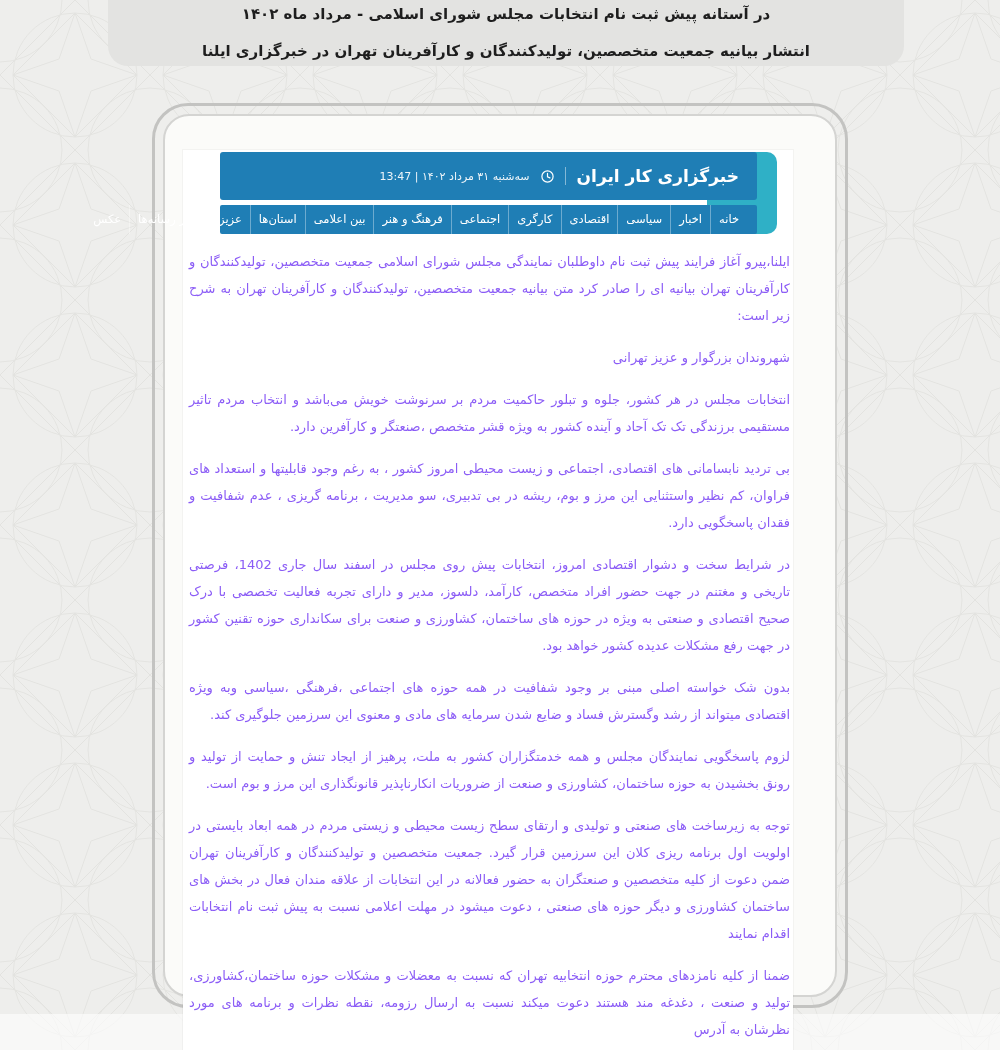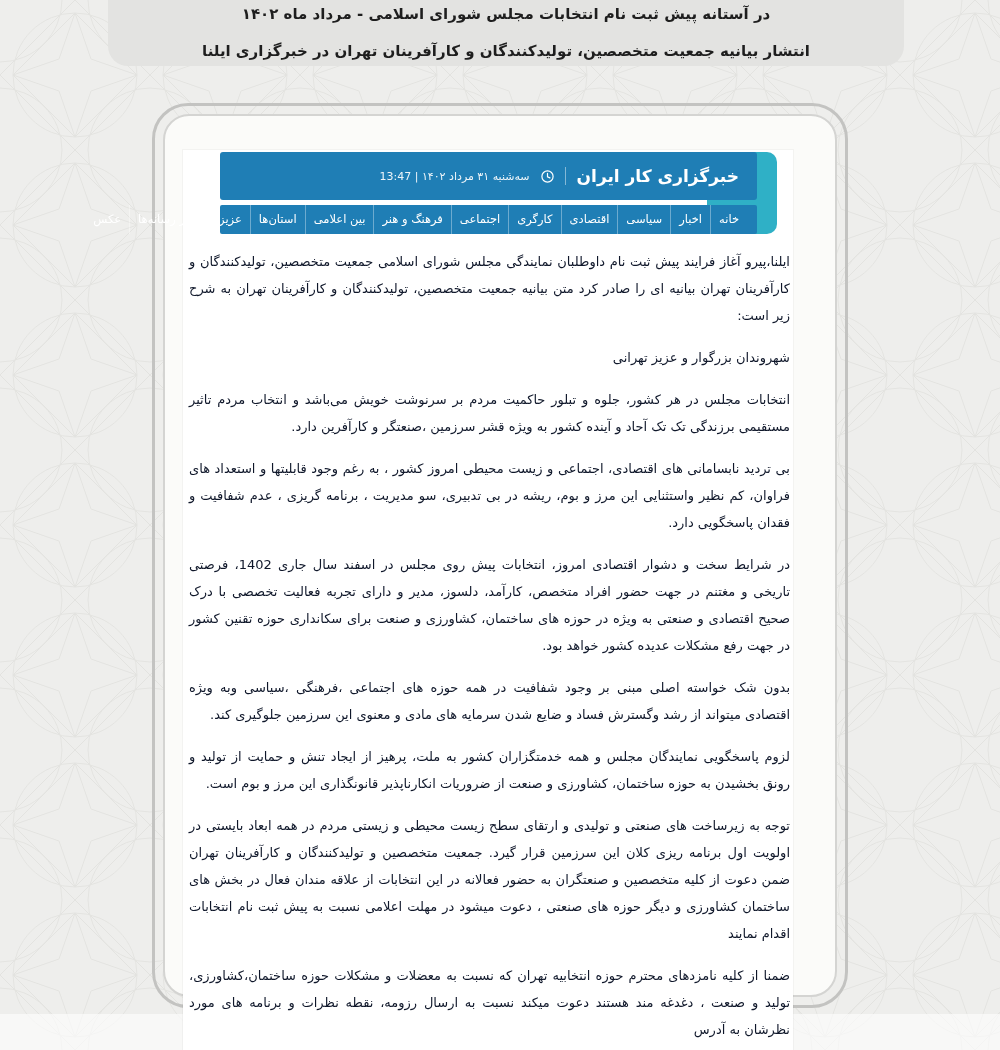--- a/index.html
+++ b/index.html
@@ -85,21 +85,21 @@
   .nav-item {
     color: #ffffff; font-size: 11.5px; white-space: nowrap;
     padding: 0 8px; line-height: 29px; cursor: pointer;
     border-left: 1px solid rgba(255,255,255,.35);
   }
   .nav-item:last-child { border-left: none; }
   
   .article {
     direction: rtl;
     margin: 98px 3px 0 6px;
-    color: #0f172a;
+    color: #8b5cf6;
   }
   .article p {
     font-size: 13px; line-height: 27px;
     text-align: justify;
     margin-bottom: 15px;
   }
   
   .footer-bar {
     position: absolute; left: 0; top: 1014px; width: 1000px; height: 36px;
     background: rgba(255,255,255,.6);
@@ -165,21 +165,21 @@
     <span class="nav-item">بین اعلامی</span>
     <span class="nav-item">استان‌ها</span>
     <span class="nav-item">عزیز</span>
     <span class="nav-item">سایر رسانه‌ها</span>
     <span class="nav-item">عکس</span>
   </div>
 
   <div class="article">
     <p>ایلنا،پیرو آغاز فرایند پیش ثبت نام داوطلبان نمایندگی مجلس شورای اسلامی جمعیت متخصصین، تولیدکنندگان و کارآفرینان تهران بیانیه ای را صادر کرد متن بیانیه جمعیت متخصصین، تولیدکنندگان و کارآفرینان تهران به شرح زیر است:</p>
     <p>شهروندان بزرگوار و عزیز تهرانی</p>
-    <p>انتخابات مجلس در هر کشور، جلوه و تبلور حاکمیت مردم بر سرنوشت خویش می‌باشد و انتخاب مردم تاثیر مستقیمی برزندگی تک تک آحاد و آینده کشور به ویژه قشر سرزمین ،صنعتگر و کارآفرین دارد.</p>
+    <p>انتخابات مجلس در هر کشور، جلوه و تبلور حاکمیت مردم بر سرنوشت خویش می‌باشد و انتخاب مردم تاثیر مستقیمی برزندگی تک تک آحاد و آینده کشور به ویژه قشر متخصص ،صنعتگر و کارآفرین دارد.</p>
     <p>بی تردید نابسامانی های اقتصادی، اجتماعی و زیست محیطی امروز کشور ، به رغم وجود قابلیتها و استعداد های فراوان، کم نظیر واستثنایی این مرز و بوم، ریشه در بی تدبیری، سو مدیریت ، برنامه گریزی ، عدم شفافیت و فقدان پاسخگویی دارد.</p>
     <p>در شرایط سخت و دشوار اقتصادی امروز، انتخابات پیش روی مجلس در اسفند سال جاری 1402، فرصتی تاریخی و مغتنم در جهت حضور افراد متخصص، کارآمد، دلسوز، مدیر و دارای تجربه فعالیت تخصصی با درک صحیح اقتصادی و صنعتی به ویژه در حوزه های ساختمان، کشاورزی و صنعت برای سکانداری حوزه تقنین کشور در جهت رفع مشکلات عدیده کشور خواهد بود.</p>
     <p>بدون شک خواسته اصلی مبنی بر وجود شفافیت در همه حوزه های اجتماعی ،فرهنگی ،سیاسی وبه ویژه اقتصادی میتواند از رشد وگسترش فساد و ضایع شدن سرمایه های مادی و معنوی این سرزمین جلوگیری کند.</p>
     <p>لزوم پاسخگویی نمایندگان مجلس و همه خدمتگزاران کشور به ملت، پرهیز از ایجاد تنش و حمایت از تولید و رونق بخشیدن به حوزه ساختمان، کشاورزی و صنعت از ضروریات انکارناپذیر قانونگذاری این مرز و بوم است.</p>
     <p>توجه به زیرساخت های صنعتی و تولیدی و ارتقای سطح زیست محیطی و زیستی مردم در همه ابعاد بایستی در اولویت اول برنامه ریزی کلان این سرزمین قرار گیرد. جمعیت متخصصین و تولیدکنندگان و کارآفرینان تهران ضمن دعوت از کلیه متخصصین و صنعتگران به حضور فعالانه در این انتخابات از علاقه مندان فعال در بخش های ساختمان کشاورزی و دیگر حوزه های صنعتی ، دعوت میشود در مهلت اعلامی نسبت به پیش ثبت نام انتخابات اقدام نمایند</p>
     <p>ضمنا از کلیه نامزدهای محترم حوزه انتخابیه تهران که نسبت به معضلات و مشکلات حوزه ساختمان،کشاورزی، تولید و صنعت ، دغدغه مند هستند دعوت میکند نسبت به ارسال رزومه، نقطه نظرات و برنامه های مورد نظرشان به آدرس</p>
   </div>
 
 </div>
 

